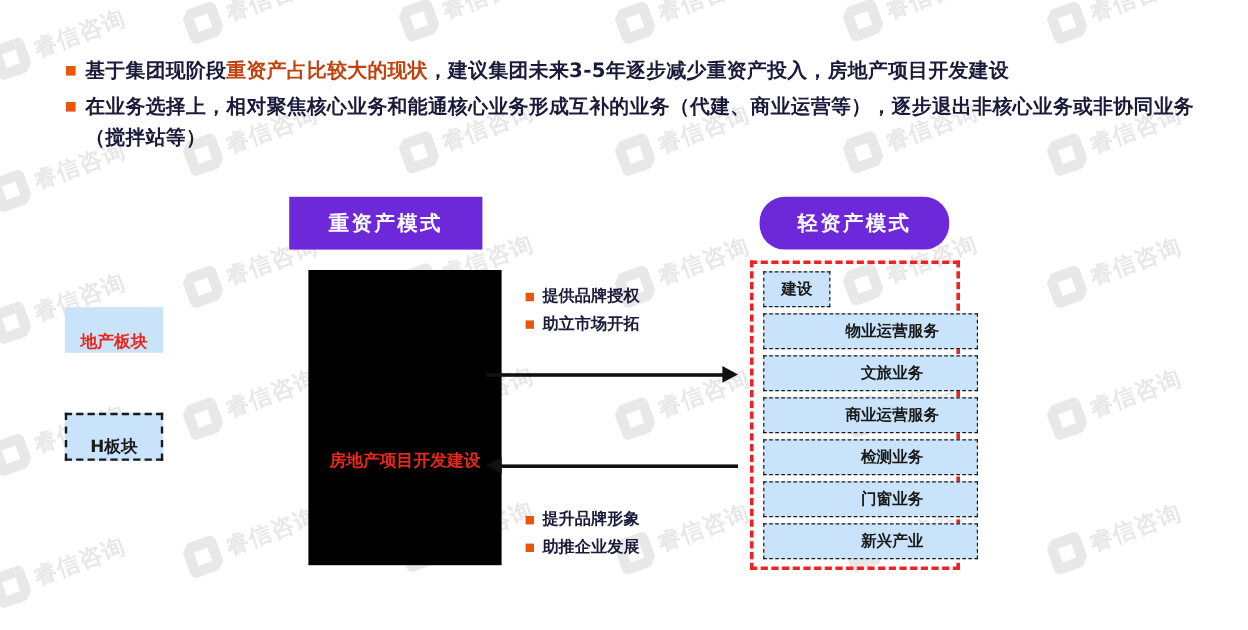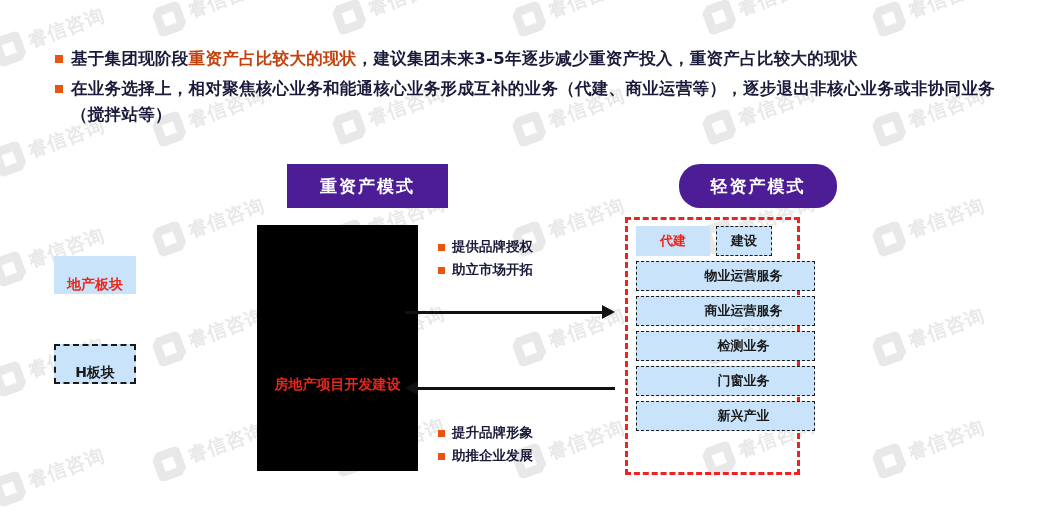--- a/index.html
+++ b/index.html
@@ -39,22 +39,22 @@
 
   
   .left-block{ position:absolute; background:#C9E3FA; display:flex;
                align-items:flex-end; justify-content:center; }
   #dichan { left:54px; top:256px; width:82px; height:38px; }
   #dichan .lbl{ font-size:14px; color:#E8271A; font-weight:700; }
   #hbankuai { left:54px; top:344px; width:82px; height:40px; border:2px dashed #1a1a1a; }
   #hbankuai .lbl{ font-size:14px; color:#1a1a1a; font-weight:700; }
 
   
-  .orange-head{ position:absolute; background:#4c1d95; display:flex;
-                align-items:center; justify-content:center;margin-left:46px; }
+  .orange-head{ position:absolute; background:#6d28d9; display:flex;
+                align-items:center; justify-content:center; }
   .orange-head .lbl{ font-size:17px; color:#ffffff; font-weight:700; letter-spacing:2px; }
   #head-heavy { left:241px; top:164px; width:161px; height:44px; }
   #head-light { left:633px; top:164px; width:158px; height:44px;border-radius:21px; }
 
   
   #heavy-box{ position:absolute; left:257px; top:225px; width:161px; height:246px;
               background:#000000; display:flex; align-items:center; justify-content:center; }
   #heavy-box .lbl{ font-size:14px; color:#E8271A; font-weight:700; line-height:23px;
                    text-align:center; width:132px; margin-top:72px; }
 
@@ -217,21 +217,21 @@
       </div>
       <div class="wm" style="left: 870px; top: 452px;">
         <div class="wm-logo"></div>
         <div class="wm-text">睿信咨询</div>
       </div>
     </div>
 
   <div class="bullets" id="bullets">
       <div class="bullet-row">
         <span class="bullet-sq"></span>
-        <div class="bullet-text"><span>基于集团现阶段</span><span class="hl-red">重资产占比较大的现状</span><span>，建议集团未来3-5年逐步减少重资产投入，重资产占比较大的现状</span></div>
+        <div class="bullet-text"><span>基于集团现阶段</span><span class="hl-red">重资产占比较大的现状</span><span>，建议集团未来3-5年逐步减少重资产投入，房地产项目开发建设</span></div>
       </div>
       <div class="bullet-row">
         <span class="bullet-sq"></span>
         <div class="bullet-text"><span>在业务选择上，相对聚焦核心业务和能通核心业务形成互补的业务（代建、商业运营等），逐步退出非核心业务或非协同业务（搅拌站等）</span></div>
       </div>
     </div>
 
   <div class="left-block" id="dichan">
     <span class="lbl">地产板块</span>
   </div>
@@ -275,31 +275,31 @@
         <span class="txt">助推企业发展</span>
       </div>
     </div>
 
   <div class="orange-head" id="head-light">
     <span class="lbl">轻资产模式</span>
   </div>
   <div id="light-wrap">
     <div id="light-inner">
         <div class="row-pair">
-          <div class="pill w-left red">
-            <span class="lbl">代建</span>
-          </div>
           <div class="pill w-right dashed">
             <span class="lbl">建设</span>
           </div>
         </div>
         <div class="pill full dashed">
           <span class="lbl">物业运营服务</span>
         </div>
         <div class="pill full dashed">
+          <span class="lbl">文旅业务</span>
+        </div>
+        <div class="pill full dashed">
           <span class="lbl">商业运营服务</span>
         </div>
         <div class="pill full dashed">
           <span class="lbl">检测业务</span>
         </div>
         <div class="pill full dashed">
           <span class="lbl">门窗业务</span>
         </div>
         <div class="pill full dashed">
           <span class="lbl">新兴产业</span>

